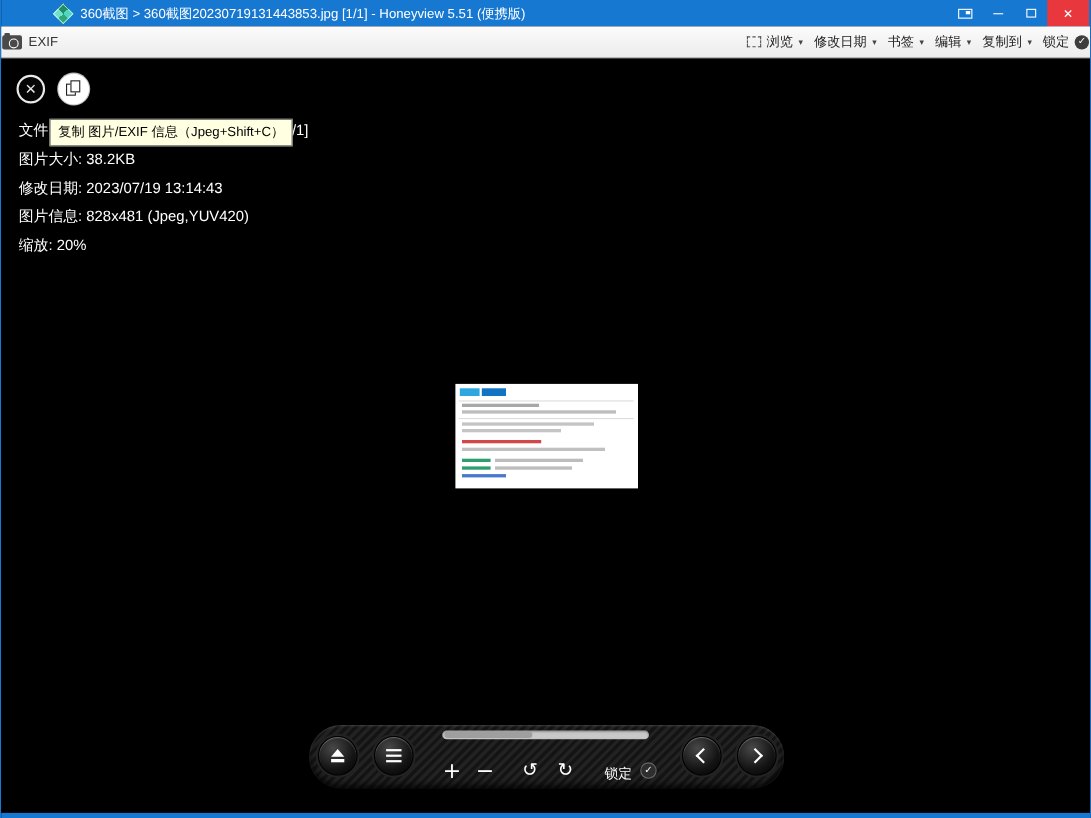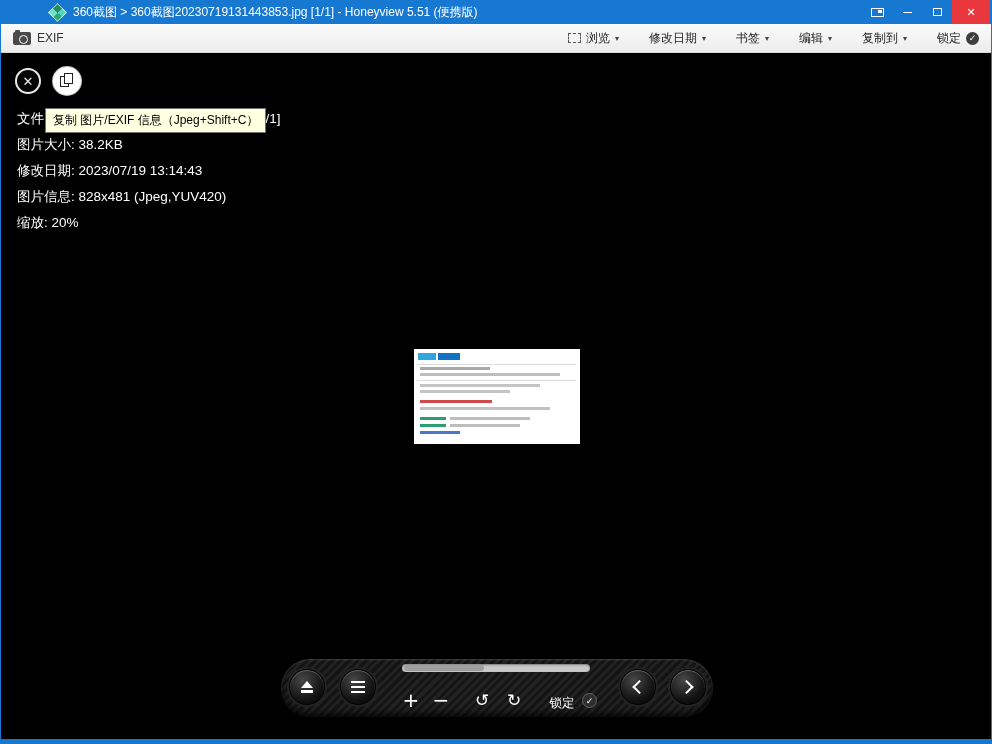--- a/index.html
+++ b/index.html
@@ -29,26 +29,26 @@
   }
   .win-btn.close { width:38px; background:#e8373d; margin-right:1px; }
   .ic-min { width:9px; height:1px; background:#fff; display:block; }
   .ic-max { width:9px; height:8px; border:1px solid #fff; display:block; }
   .ic-fs  { width:13px; height:9px; border:1px solid #fff; position:relative; display:block; }
   .ic-fs span { position:absolute; right:1px; top:1px; width:4px; height:3px; background:#fff; }
   
   .toolbar {
     position:absolute; top:24px; left:0; right:0; height:29px;
     background:linear-gradient(#fbfbfb,#ececec); border-bottom:1px solid #d6d6d6;
-    display:flex; align-items:center; padding:0 12px; font-size:12px; color:#333;
+    display:flex; align-items:center; padding:0 1px; font-size:12px; color:#333;
   }
   .cam-icon { width:18px; height:13px; background:#4a4a4a; border-radius:2px; position:relative; margin-right:6px; }
   .cam-icon::before { content:""; position:absolute; left:5.5px; top:3px; width:7px; height:7px; border:1.5px solid #fff; border-radius:50%; }
   .cam-icon::after { content:""; position:absolute; left:2px; top:-2px; width:5px; height:3px; background:#4a4a4a; border-radius:1px; }
-  .tool-right { margin-left:auto; display:flex; align-items:center; gap:30px; }
+  .tool-right { margin-left:auto; display:flex; align-items:center; gap:10px; }
   .tool-btn { display:flex; align-items:center; gap:5px; cursor:default; color:#222; }
   .dd-arrow { font-size:8px; color:#444; font-family:"DejaVu Sans", sans-serif; }
   .sel-icon { width:13px; height:10px; border:1px dashed #555; display:block; }
   .lock-badge {
     width:13px; height:13px; border-radius:50%; background:#3d3d3d; color:#fff;
     font-size:9px; line-height:13px; text-align:center; display:block;
     font-family:"DejaVu Sans", sans-serif;
   }
   
   .main { position:absolute; top:57px; left:0; right:0; bottom:5px; background:#000; }

